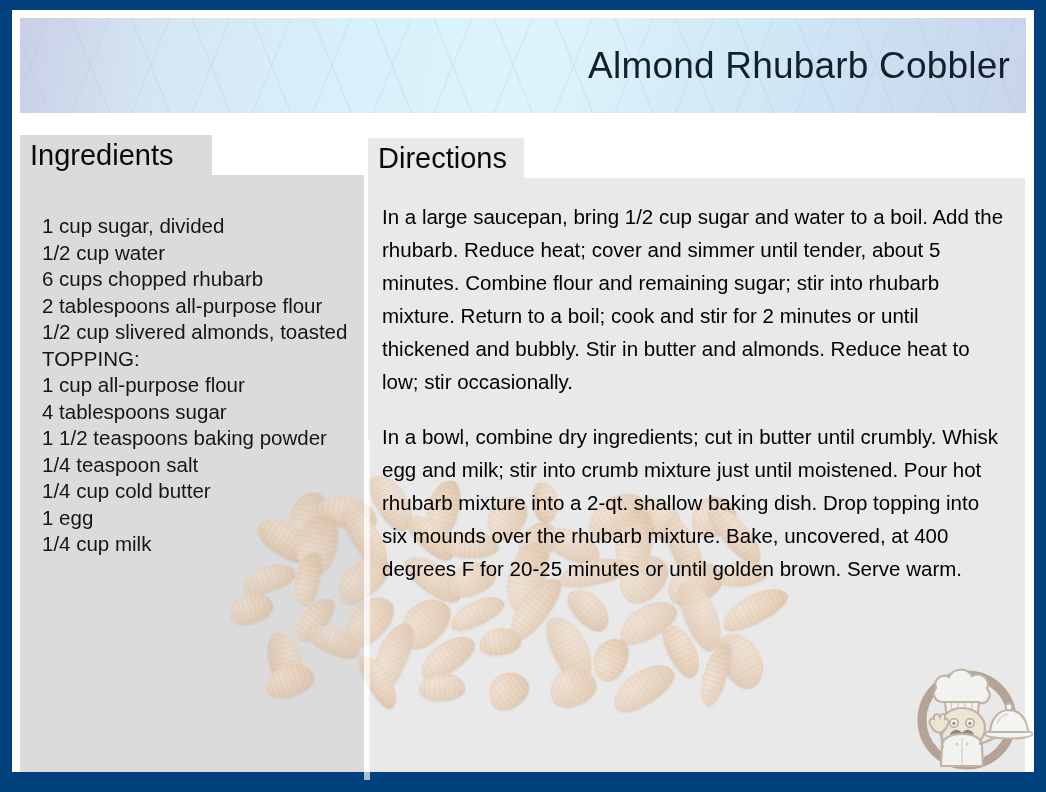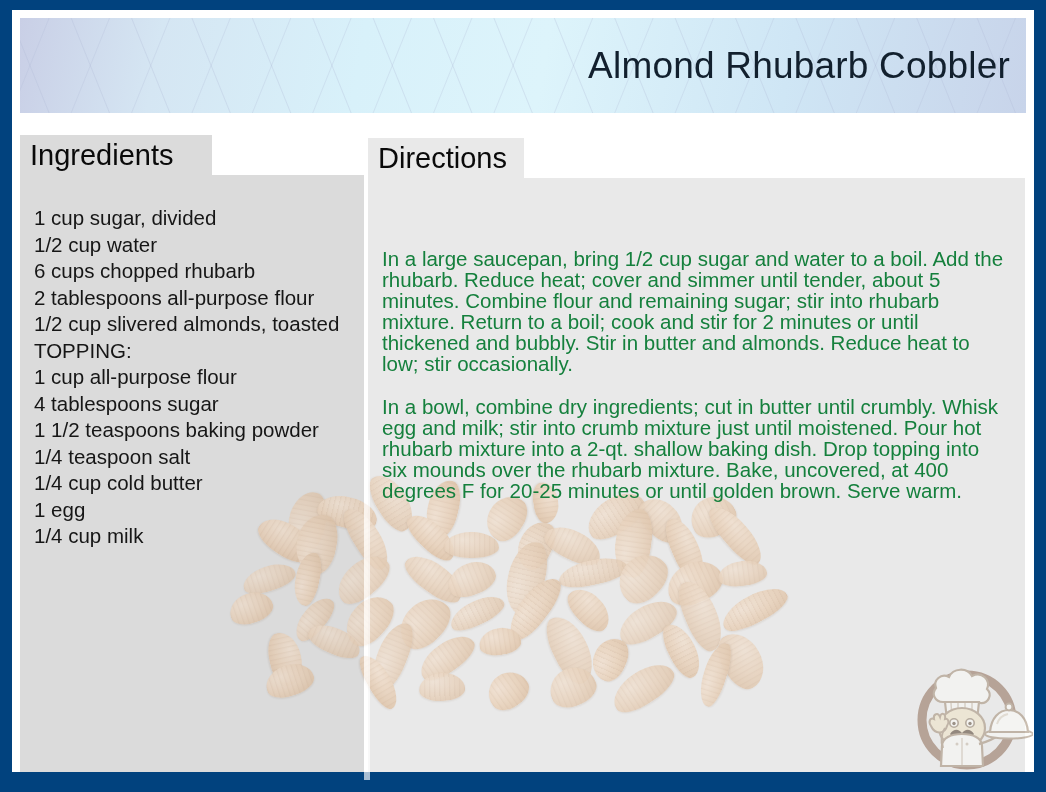--- a/index.html
+++ b/index.html
@@ -106,36 +106,35 @@
     background: #e9e9e9;
   }
 
   .panel-body {
     position: relative;
     z-index: 3;
   }
 
   
   #ingredients-list {
-    margin: 0;
+    margin: 8px;
     padding: 30px 0 0 14px;
     list-style: none;
     font-size: 20.5px;
     line-height: 26.5px;
     color: #161616;
   }
   #ingredients-list li { white-space: nowrap; }
 
   
   #directions-body {
     padding: 22px 18px 0 14px;
     font-size: 20.5px;
-    line-height: 21px;
-    color: #15803d;
-    margin-top: 48px;
+    line-height: 33px;
+    color: #000000;
   }
   #directions-body p { margin: 0 0 22px 0; }
 
   
   #almond-photo {
     position: absolute;
     left: 210px;
     top: 468px;
     width: 560px;
     height: 250px;

